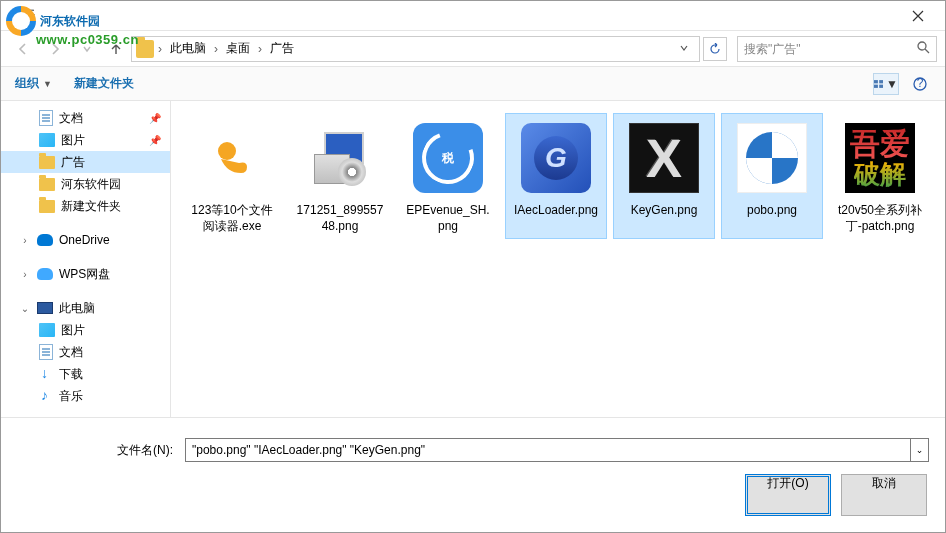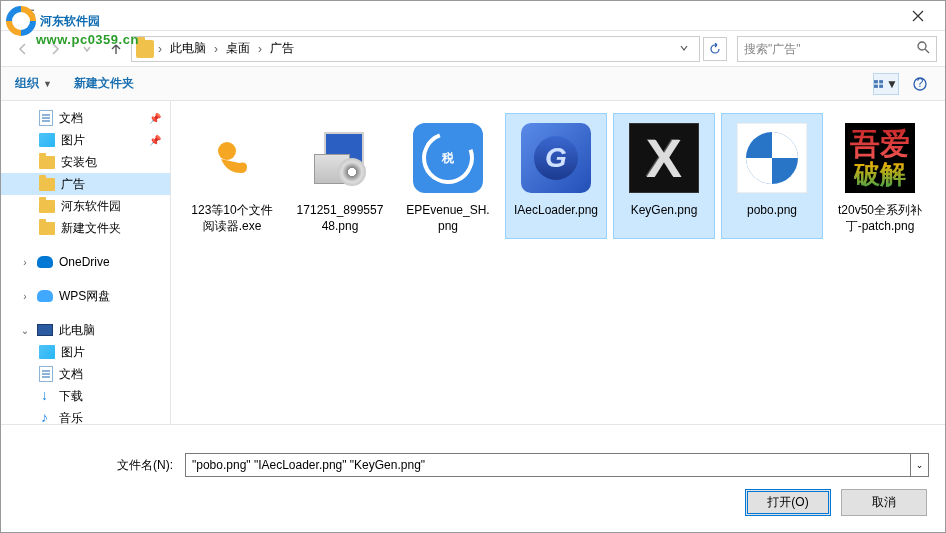--- a/index.html
+++ b/index.html
@@ -72,28 +72,28 @@
 .thumb4 { width: 70px; height: 70px; background:linear-gradient(135deg,#5a8be8,#2350b8); border-radius:10px; display:flex; align-items:center; justify-content:center; }
 .thumb4 .g { width:44px; height:44px; background:linear-gradient(#3a68d0,#1c3a90); border-radius:50%; display:flex; align-items:center; justify-content:center; color:#cfe0ff; font-size:28px; font-style:italic; font-weight:bold; }
 .thumb5 { width: 70px; height: 70px; background:#111; display:flex; align-items:center; justify-content:center; border:1px solid #333; }
 .thumb5 .x { color:#ddd; font-size:54px; font-weight:bold; font-family:Arial; text-shadow: -1px -1px 0 #555; }
 .thumb6 { width: 70px; height: 70px; background:#fff; position:relative; border:1px solid #eee; }
 .thumb6::before { content:""; position:absolute; inset:8px; border-radius:50%; background:#2875c7; }
 .thumb6::after { content:""; position:absolute; inset:8px; border-radius:50%; background: conic-gradient(from 0deg, #fff 0deg 90deg, transparent 90deg 180deg, #fff 180deg 270deg, transparent 270deg 360deg); }
 .thumb7 { width: 70px; height: 70px; background:#000; display:flex; flex-direction:column; align-items:center; justify-content:center; line-height:1.1; }
 .thumb7 .r1 { font-size:30px; font-weight:bold; background:linear-gradient(#c62828,#ef5350); -webkit-background-clip:text; color:transparent; }
 .thumb7 .r2 { font-size:26px; font-weight:bold; background:linear-gradient(#ffb300,#43a047); -webkit-background-clip:text; color:transparent; }
-.footer { border-top: 1px solid #e5e5e5; padding: 28px 16px 16px 16px; display:flex; flex-direction:column; gap:12px; }
+.footer { border-top: 1px solid #e5e5e5; padding: 20px 16px 16px 16px; display:flex; flex-direction:column; gap:12px; }
 .filename-row { display:flex; align-items:center; gap:8px; }
 .filename-label { width: 160px; text-align: right; padding-right: 4px; }
 .filename-input-wrap { flex:1; display:flex; }
 .filename-input { flex:1; height:24px; border:1px solid #7a7a7a; padding:0 6px; font-size:12px; outline:none; }
 .filename-dd { width:18px; height:24px; border:1px solid #7a7a7a; border-left:none; display:flex; align-items:center; justify-content:center; font-size:9px; }
 .button-row { display:flex; justify-content:flex-end; gap:10px; padding-right: 2px; }
-.btn { min-width: 86px; height: 27px; border:1px solid #adadad; background:#e1e1e1; display:flex; align-items:center; justify-content:center; cursor:pointer; padding: 0 12px; }
+.btn { min-width: 86px; height: 42px; border:1px solid #adadad; background:#e1e1e1; display:flex; justify-content:center; cursor:pointer; padding: 0 12px; }
 .btn.primary { border:1px solid #0078d7; outline: 1px solid #0078d7; outline-offset: -3px; background:#e1e1e1; }
 </style>
 </head>
 <body>
 
 <div class="watermark">
   <div class="watermark-top">
     <div class="watermark-logo"></div>
     <span>河东软件园</span>
   </div>
@@ -193,24 +193,20 @@
           <div class="tree-item level2">
             <span class="doc-icon"></span>
             <span>文档</span>
             <span class="pin">📌</span>
           </div>
           <div class="tree-item level2">
             <span class="pic-icon"></span>
             <span>图片</span>
             <span class="pin">📌</span>
           </div>
-          <div class="tree-item level2">
-            <span class="folder-icon"></span>
-            <span>安装包</span>
-          </div>
           <div class="tree-item level2 selected">
             <span class="folder-icon"></span>
             <span>广告</span>
           </div>
           <div class="tree-item level2">
             <span class="folder-icon"></span>
             <span>河东软件园</span>
           </div>
           <div class="tree-item level2">
             <span class="folder-icon"></span>

